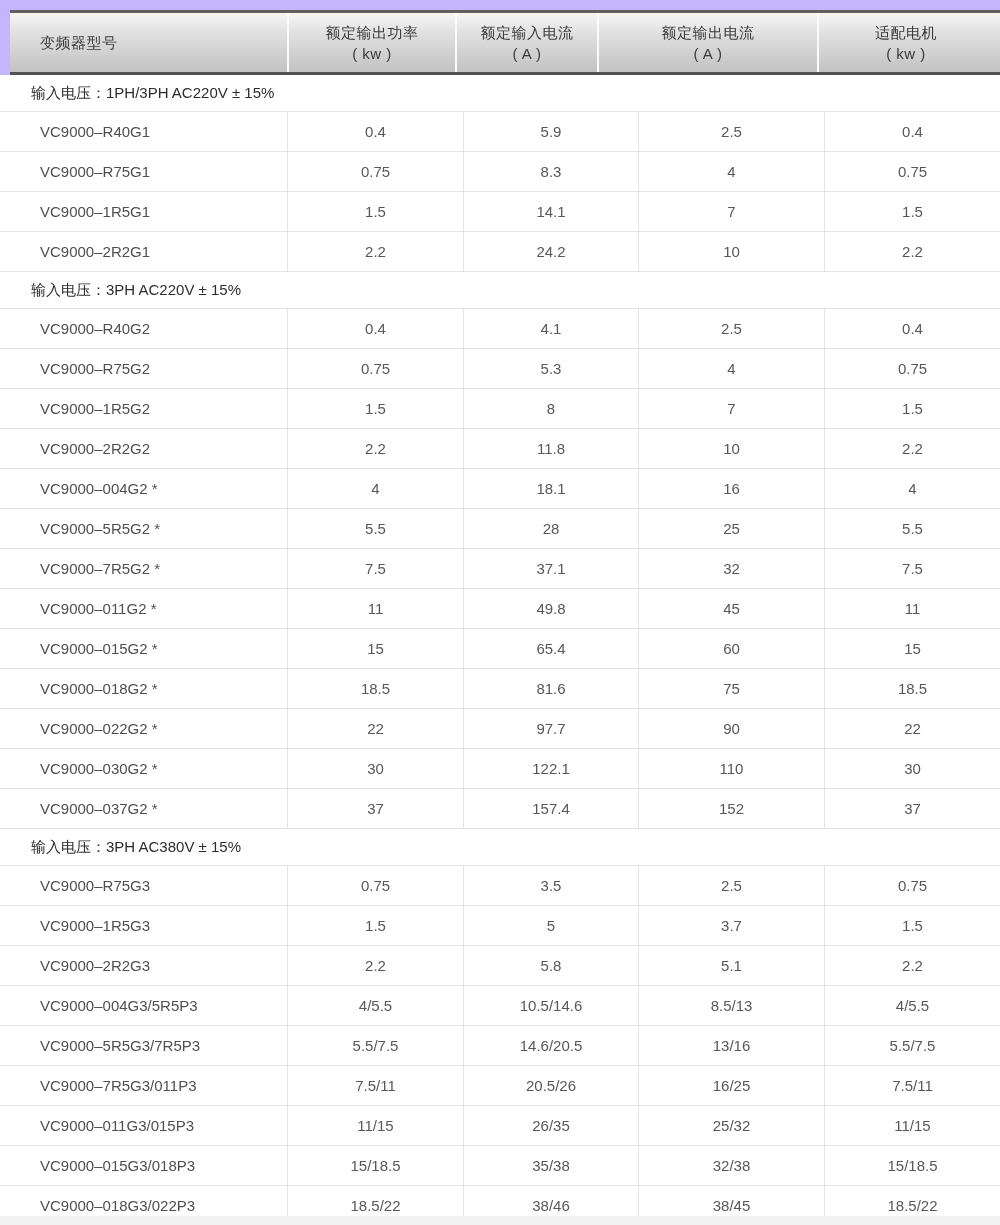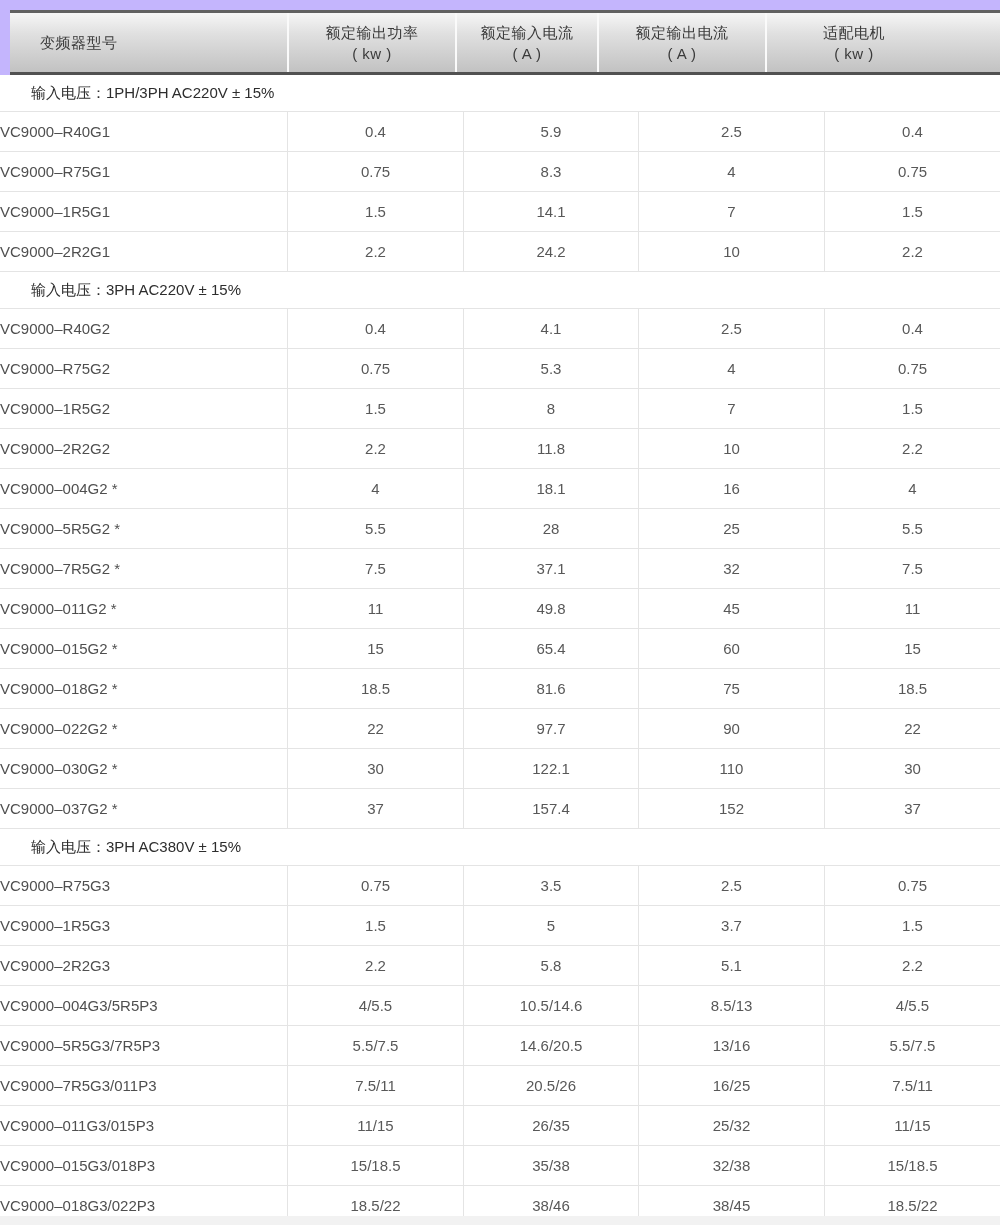--- a/index.html
+++ b/index.html
@@ -30,21 +30,21 @@
     box-sizing: border-box;
     font-size: 15px;
     color: #3a3a3a;
     line-height: 21px;
     letter-spacing: 0.5px;
   }
   .hcell .hline:empty { display: none; }
   .hcell.h0 { width: 277px; align-items: flex-start; padding-left: 30px; }
   .hcell.h1 { width: 168px; }
   .hcell.h2 { width: 142px; }
-  .hcell.h3 { width: 168px; }
+  .hcell.h3 { width: 220px; }
   .hcell.h4 { width: 176px; }
   .hcell + .hcell { border-left: 2px solid #fafafa; }
   
   .tbody { width: 1000px; }
   .section-row {
     height: 37px;
     line-height: 36px;
     padding-left: 31px;
     box-sizing: border-box;
     border-bottom: 1px solid #e4e4e4;
@@ -67,20 +67,21 @@
     box-sizing: border-box;
     display: flex;
     align-items: center;
     justify-content: center;
     text-align: center;
   }
   .cell.c0 {
     width: 287px;
     justify-content: flex-start;
     text-align: left;
+    padding-left: 40px;
     color: #4f4f4f;
   }
   .cell.c1 { width: 176px; }
   .cell.c2 { width: 175px; }
   .cell.c3 { width: 186px; }
   .cell.c4 { width: 176px; }
   .cell.c1, .cell.c2, .cell.c3, .cell.c4 { border-left: 1px solid #e4e4e4; }
   .bottom-strip {
     position: absolute;
     left: 0; right: 0; bottom: 0;

